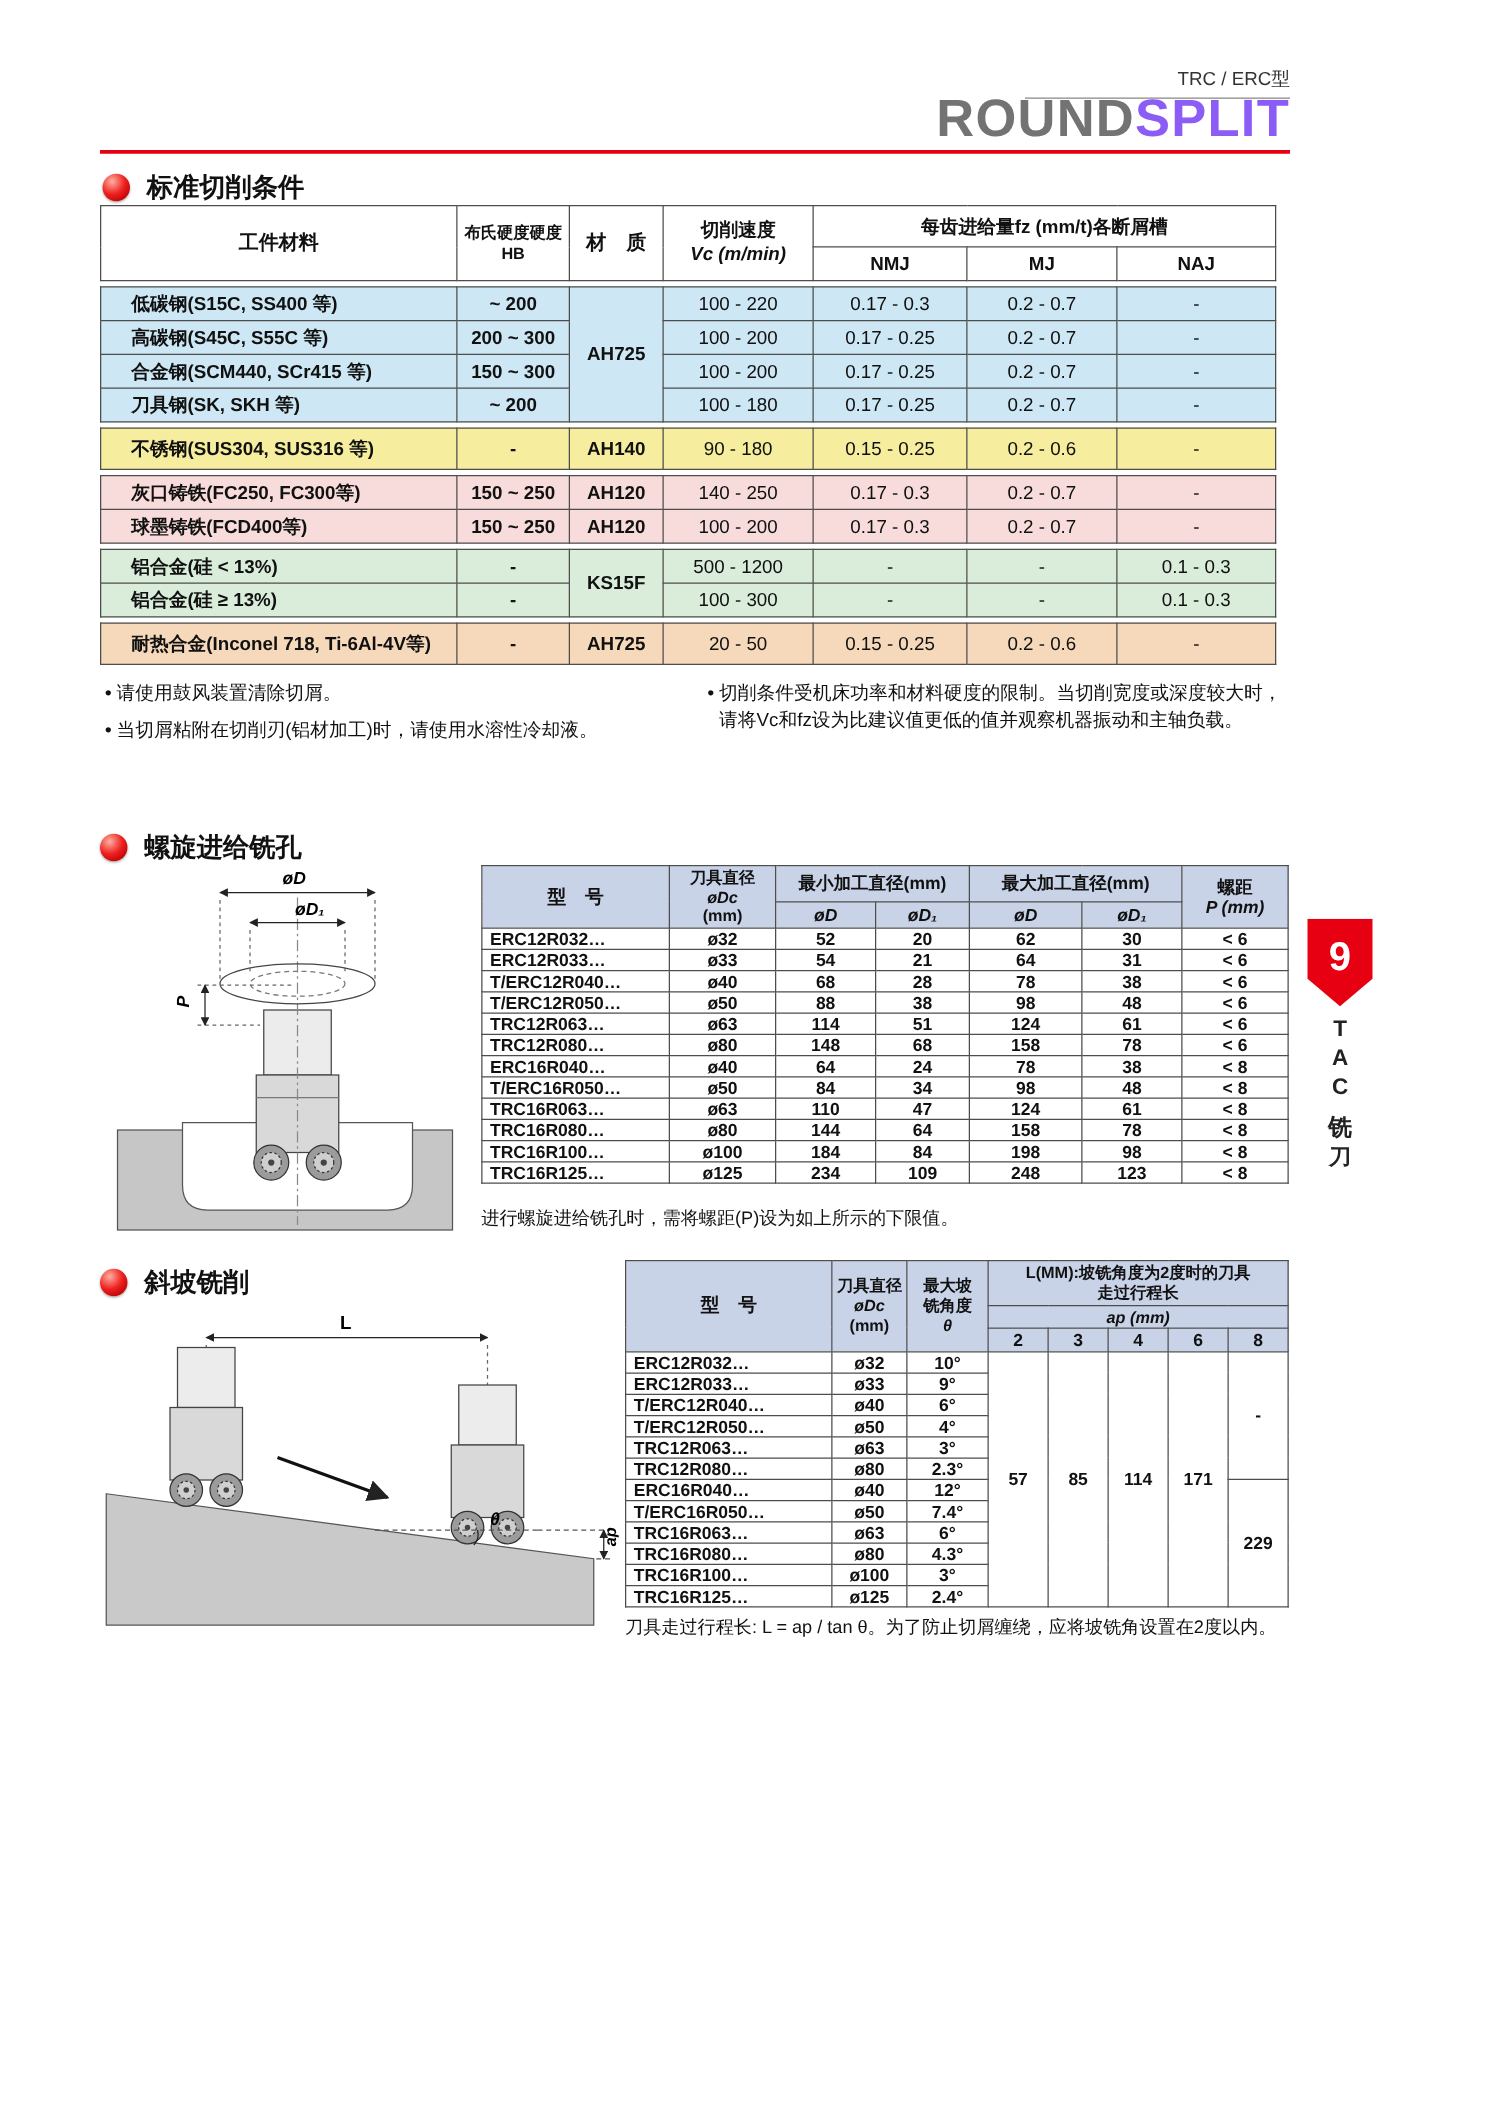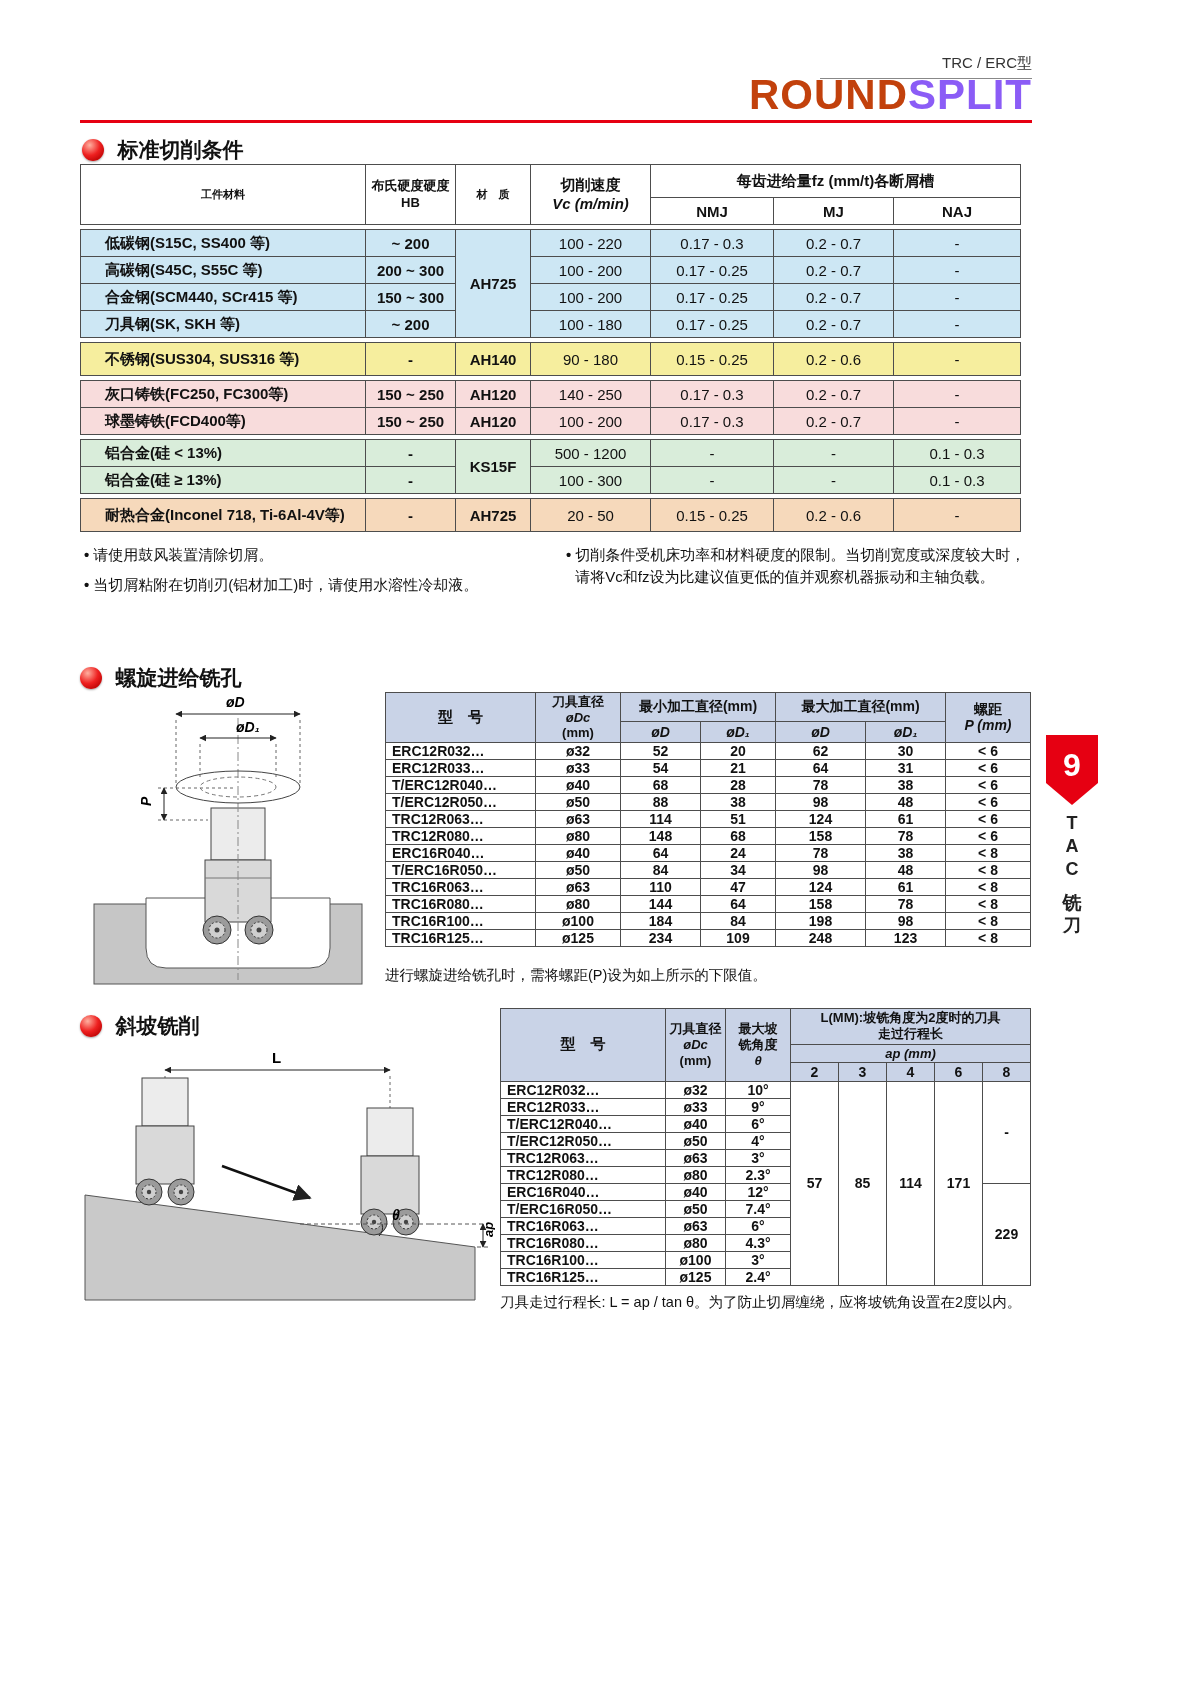--- a/index.html
+++ b/index.html
@@ -6,40 +6,40 @@
   html,body { background:#ffffff; }
   .page { position:relative; width:1200px; height:1375px; background:#fff; overflow:hidden;
           font-family:"Liberation Sans", sans-serif; color:#111; }
   .abs { position:absolute; }
 
   
   .top-label { left:820px; top:54px; width:212px; text-align:right; font-size:15px; color:#333;
                padding-bottom:5px; border-bottom:1.5px solid #888; }
   .logo { left:640px; top:74px; width:392px; text-align:right; font-size:42px; font-weight:900;
           letter-spacing:1px; line-height:1; }
-  .logo .round { color:#c2410c;margin-left:28px; }
+  .logo .round { color:#737373;margin-left:28px; }
   .logo .split { color:#8b5cf6; }
   .red-rule { left:80px; top:120px; width:952px; height:3px; background:#e60012; }
 
   
   .sec-head { white-space:nowrap; }
   .ball { width:22px; height:22px; border-radius:50%; display:inline-block; vertical-align:middle;
           background:radial-gradient(circle at 35% 28%, #ffb0a0, #ee2020 48%, #b80000 85%);
           box-shadow:0 1px 2px rgba(0,0,0,.35); }
   .sec-title { margin-left:9px; font-size:21px; font-weight:bold; vertical-align:middle; }
 
   
   table { border-collapse:collapse; table-layout:fixed; }
   .ct th, .ct td { border:1px solid #4d4d4d; text-align:center; vertical-align:middle; padding:1px 3px; }
 
   
   .t1wrap { left:80px; top:164px; width:942px; }
   .t1h { width:940px; }
   .t1h th { background:#fff; font-weight:bold; }
-  .t1h .h-big { font-size:11px; height:60px; }
+  .t1h .h-big { font-size:16px; height:60px; }
   .t1h .h-small div { font-size:13px; line-height:1.25; }
   .t1h .h-feed { font-size:15px; height:32px; }
   .t1h .h-chip { font-size:15px; height:26px; }
   .it { font-style:italic; }
   .grp { width:940px; margin-top:4px; }
   .grp td { font-size:15px; height:27px; }
   .grp.tall td { height:33px; }
   .grp .mat { text-align:left; padding-left:24px; font-weight:bold; }
   .grp .hb, .grp .grade { font-weight:bold; }
 

